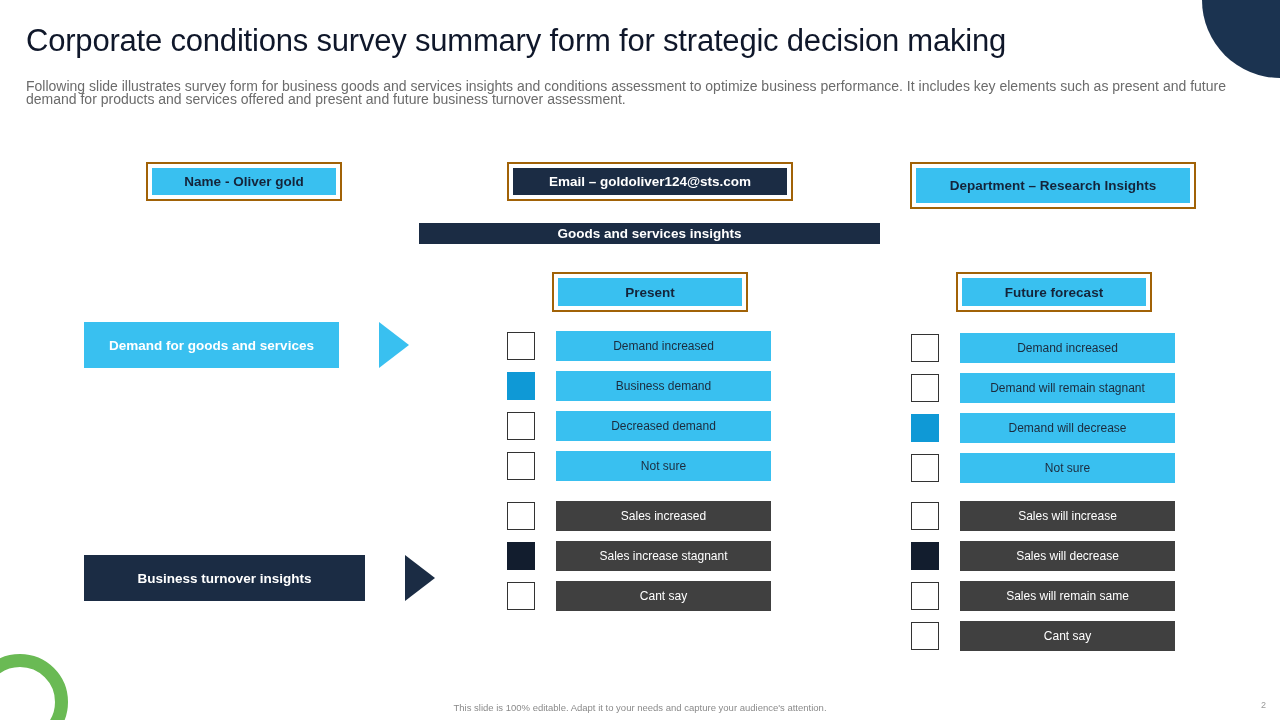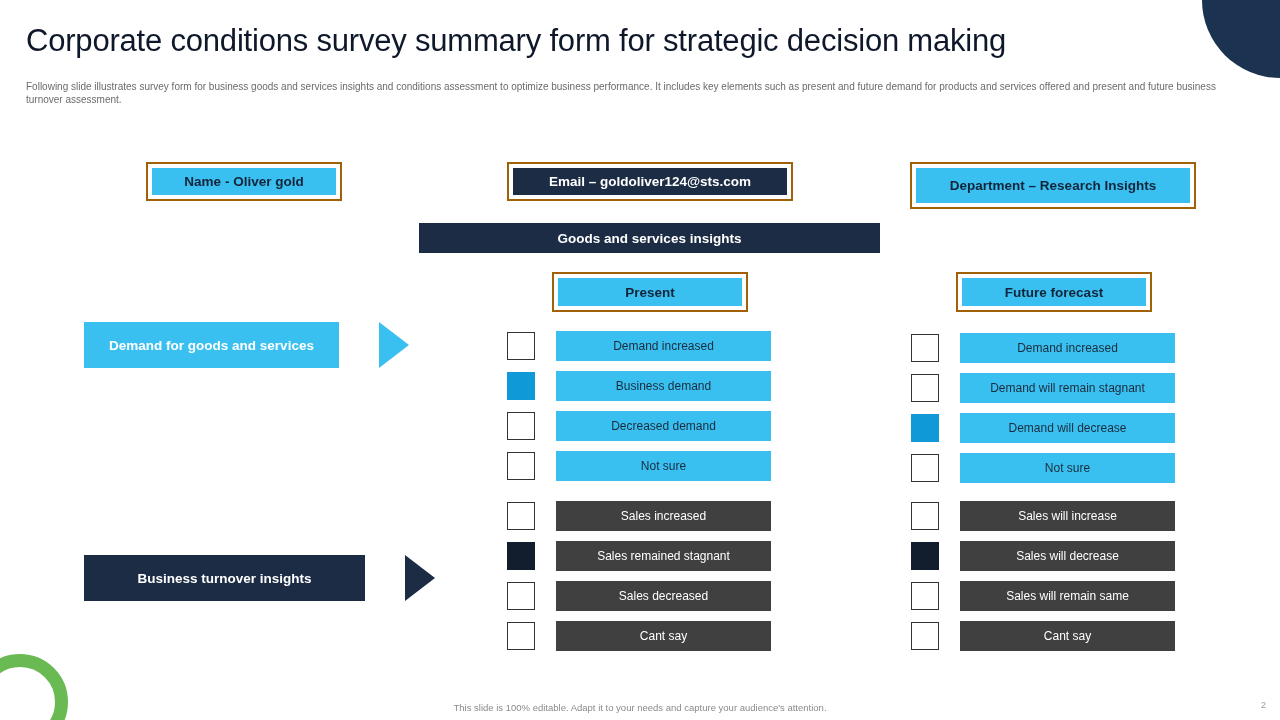--- a/index.html
+++ b/index.html
@@ -55,21 +55,21 @@
     font-weight: normal;
     color: #0f172a;
     letter-spacing: -0.2px;
     white-space: nowrap;
   }
   #page-subtitle {
     position: absolute;
     left: 26px;
     top: 80px;
     width: 1216px;
-    font-size: 10px;
+    font-size: 14px;
     line-height: 13px;
     color: #6b6b6b;
   }
 
   
   .field-box {
     position: absolute;
     border: 2px solid #a16207;
     padding: 4px;
     box-sizing: border-box;
@@ -91,21 +91,21 @@
   #field-name   { left: 146px; top: 162px; width: 196px; height: 39px; }
   #field-email  { left: 507px; top: 162px; width: 286px; height: 39px; }
   #field-dept   { left: 910px; top: 162px; width: 286px; height: 47px; }
 
   
   #section-banner {
     position: absolute;
     left: 419px;
     top: 223px;
     width: 461px;
-    height: 30px;
+    height: 21px;
     background: #1b2c44;
     color: #ffffff;
     display: flex;
     align-items: center;
     justify-content: center;
     font-size: 13.5px;
     font-weight: bold;
   }
 
   
@@ -260,25 +260,21 @@
       <div class="option-label label-cyan w-present">Not sure</div>
     </div>
   </div>
 <div class="option-group" id="group-present-sales">
     <div class="option-row">
       <div class="option-checkbox"></div>
       <div class="option-label label-navy w-present">Sales increased</div>
     </div>
     <div class="option-row">
       <div class="option-checkbox is-checked-navy"></div>
-      <div class="option-label label-navy w-present">Sales remained stagnant</div>
-    </div>
-    <div class="option-row">
-      <div class="option-checkbox"></div>
-      <div class="option-label label-navy w-present">Sales decreased</div>
+      <div class="option-label label-navy w-present">Sales increase stagnant</div>
     </div>
     <div class="option-row">
       <div class="option-checkbox"></div>
       <div class="option-label label-navy w-present">Cant say</div>
     </div>
   </div>
 <div class="option-group" id="group-future-demand">
     <div class="option-row">
       <div class="option-checkbox"></div>
       <div class="option-label label-cyan w-future">Demand increased</div>

